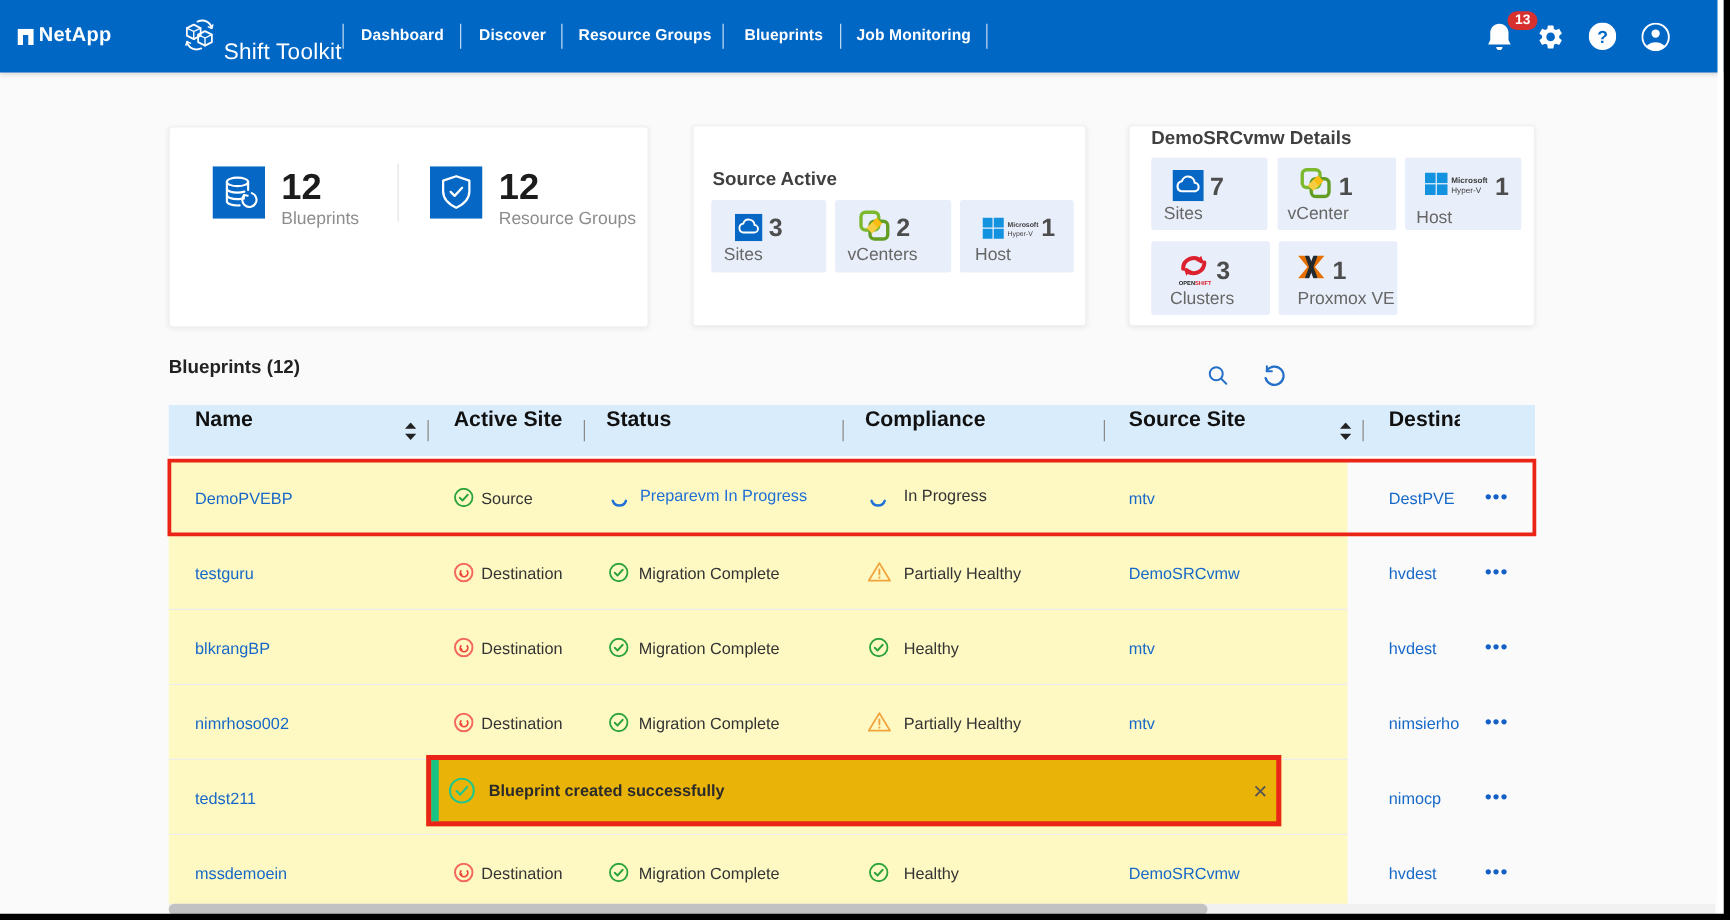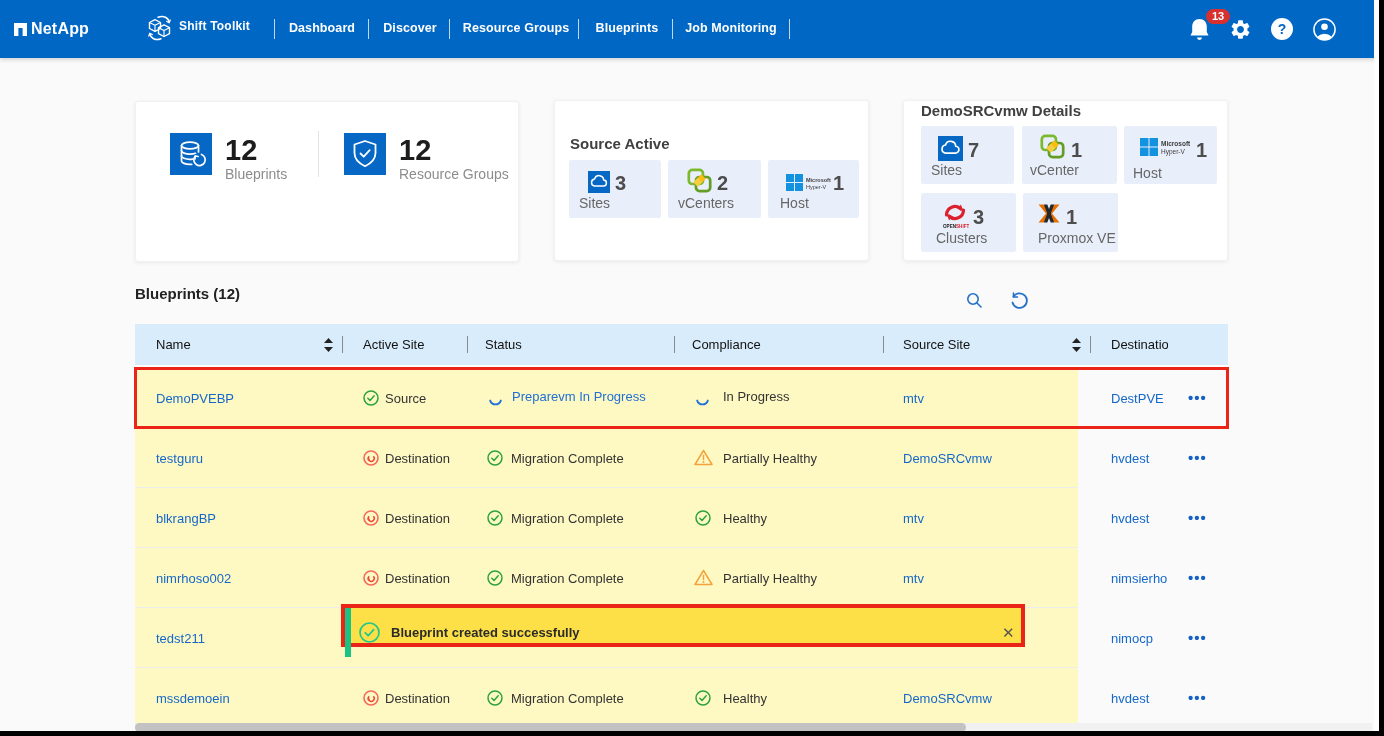--- a/index.html
+++ b/index.html
@@ -9,21 +9,21 @@
 .nav{position:absolute;left:0;top:0;width:1379px;height:58px;background:#0067c5;box-shadow:0 2px 4px rgba(0,0,0,.15)}
 .navlink{position:absolute;top:21px;color:#fff;font-size:12.5px;font-weight:700;transform:translateX(-50%);white-space:nowrap;letter-spacing:.1px}
 .navdiv{position:absolute;top:19px;width:1px;height:20px;background:rgba(255,255,255,.75)}
 .card{position:absolute;background:#fff;border-radius:3px;border:1px solid #f1f1f1;box-shadow:0 1px 4px rgba(0,0,0,.07)}
 .tile{position:absolute;background:#e9effa;border-radius:2px}
 .tnum{position:absolute;font-size:20px;font-weight:700;color:#4d4d4d}
 .tlab{position:absolute;font-size:14px;color:#666}
 .ctitle{position:absolute;font-size:15px;font-weight:700;color:#404040}
 .bignum{position:absolute;font-size:29px;font-weight:700;color:#1c1c1c}
 .biglab{position:absolute;font-size:14px;color:#8c8c8c}
-.hdrtxt{position:absolute;top:13px;font-size:13px;font-weight:400;color:#111;white-space:nowrap}
+.hdrtxt{position:absolute;top:2px;font-size:17px;font-weight:700;color:#111;white-space:nowrap}
 .hdrdiv{position:absolute;top:12px;width:1px;height:17px;background:#8a8a8a}
 .row{position:absolute;left:135px;width:943px;height:60px;background:#fef9c3;border-bottom:1px solid #ededed}
 .cell{position:absolute;top:23px;font-size:13px;color:#333;white-space:nowrap}
 .lnk{color:#1668c8;font-weight:400}
 .dots{position:absolute;top:21px;font-size:15px;color:#1460c4;font-weight:700;letter-spacing:1px}
 .redbox{position:absolute;border:3px solid #ea2517;z-index:30}
 .icon{position:absolute}
 </style>
 </head>
 <body>
@@ -38,21 +38,21 @@
   <svg class="abs" style="left:146px;top:14px" width="27" height="28" viewBox="0 0 27 28" fill="none" stroke="#fff" stroke-width="1.4" stroke-linejoin="round" stroke-linecap="round">
     <path d="M3.5 8.5 L9 5.7 L14.5 8.5 L14.5 14.5 L9 17.3 L3.5 14.5 Z"></path>
     <path d="M3.5 8.5 L9 11.2 L14.5 8.5 M9 11.2 L9 17.3" stroke-width="1.1"></path>
     <path d="M12.5 13.7 L18 10.9 L23.5 13.7 L23.5 19.7 L18 22.5 L12.5 19.7 Z"></path>
     <path d="M12.5 13.7 L18 16.4 L23.5 13.7 M18 16.4 L18 22.5" stroke-width="1.1"></path>
     <path d="M12 3.3 C17.5 1 22.5 3.8 23.3 8.6" stroke-width="1.5"></path>
     <path d="M23.3 8.6 l-2.6-1.1 M23.3 8.6 l0.9-2.6" stroke-width="1.3"></path>
     <path d="M15 24.7 C9.5 27 4.5 24.2 3.7 19.4" stroke-width="1.5"></path>
     <path d="M3.7 19.4 l2.6 1.1 M3.7 19.4 l-0.9 2.6" stroke-width="1.3"></path>
   </svg>
-  <div class="abs" style="left:179px;top:19px;color:#fff;font-size:12px;font-weight:700;letter-spacing:.2px">Shift Toolkit</div>
+  <div class="abs" style="left:179px;top:31px;color:#fff;font-size:18px;font-weight:400;letter-spacing:.2px">Shift Toolkit</div>
   <div class="navdiv" style="left:274px"></div>
   <div class="navlink" style="left:322px">Dashboard</div>
   <div class="navdiv" style="left:368px"></div>
   <div class="navlink" style="left:410px">Discover</div>
   <div class="navdiv" style="left:449px"></div>
   <div class="navlink" style="left:516px">Resource Groups</div>
   <div class="navdiv" style="left:578px"></div>
   <div class="navlink" style="left:627px">Blueprints</div>
   <div class="navdiv" style="left:672px"></div>
   <div class="navlink" style="left:731px">Job Monitoring</div>
@@ -333,21 +333,21 @@
         <circle cx="8" cy="8" r="7" stroke="#2da33c" stroke-width="1.5"></circle>
         <path d="M4.8 8.2 l2.2 2.2 l4.2-4.6" stroke="#2da33c" stroke-width="1.5" stroke-linecap="round" stroke-linejoin="round"></path>
       </svg>
   <div class="cell" style="left:588px">Healthy</div>
   <div class="cell lnk" style="left:768px">DemoSRCvmw</div>
   <div class="cell lnk" style="left:976px">hvdest</div>
   <div class="dots" style="left:1053px">•••</div>
 </div>
 
 <div class="redbox" style="left:134px;top:367px;width:1095px;height:62px"></div>
-<div class="abs" style="left:341px;top:604px;width:684px;height:43px;border:4px solid #ea2517;z-index:40;background:#fde047">
+<div class="abs" style="left:341px;top:604px;width:684px;height:57px;border:4px solid #ea2517;z-index:40;background:#eab308">
   <div class="abs" style="left:0;top:0;width:6px;height:49px;background:#19c383"></div>
   <svg class="abs" style="left:14px;top:14px" width="21" height="21" viewBox="0 0 21 21" fill="none">
         <circle cx="10.5" cy="10.5" r="9.5" stroke="#1fc78d" stroke-width="1.7"></circle>
         <path d="M6.3 10.8 l2.9 2.9 l5.5-6.1" stroke="#1fc78d" stroke-width="1.7" stroke-linecap="round" stroke-linejoin="round"></path>
       </svg>
   <div class="abs" style="left:46px;top:17px;font-size:13px;font-weight:700;color:#2b2b2b">Blueprint created successfully</div>
   <div class="abs" style="left:657px;top:16px;font-size:15px;color:#555">✕</div>
 </div>
 
 <div class="abs" style="left:135px;top:723px;width:1237px;height:9px;background:#f1f1f1;z-index:50"></div>

